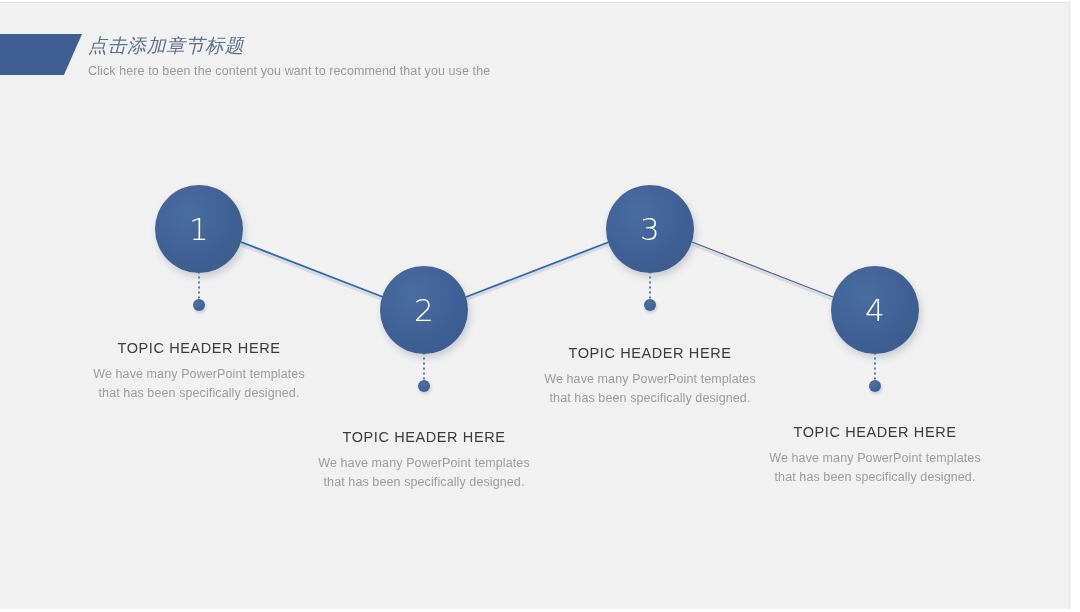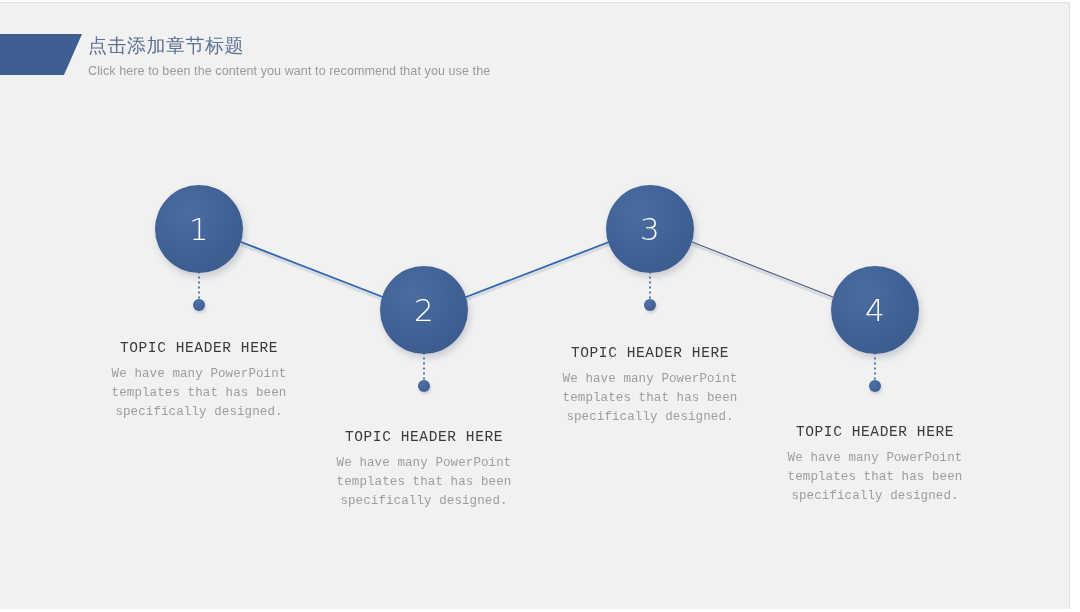--- a/index.html
+++ b/index.html
@@ -43,20 +43,21 @@
     top: 30px;
     width: 700px;
   }
   #page-title {
     font-size: 19px;
     line-height: 26px;
     color: #5e7191;
     letter-spacing: 0.5px;
     font-weight: 400;
     white-space: nowrap;
+    font-style: italic;
   }
   #page-subtitle {
     margin-top: 4px;
     font-size: 12.5px;
     line-height: 16px;
     color: #9a9a9a;
     letter-spacing: 0.1px;
     white-space: nowrap;
   }
 
@@ -124,21 +125,20 @@
     border-radius: 50%;
     background: radial-gradient(circle at 36% 30%, #4e71a4 0%, #3f6095 70%, #3a5987 100%);
     box-shadow: 1px 2px 3px rgba(60, 75, 100, 0.22);
   }
 
   .caption {
     position: absolute;
     width: 230px;
     left: -115px;
     text-align: center;
-    font-family: Liberation Mono, monospace;
   }
   .caption-title {
     font-size: 14.5px;
     color: #3b3b3b;
     letter-spacing: 0.6px;
     line-height: 19px;
     white-space: nowrap;
   }
   .caption-body {
     margin-top: 7px;

